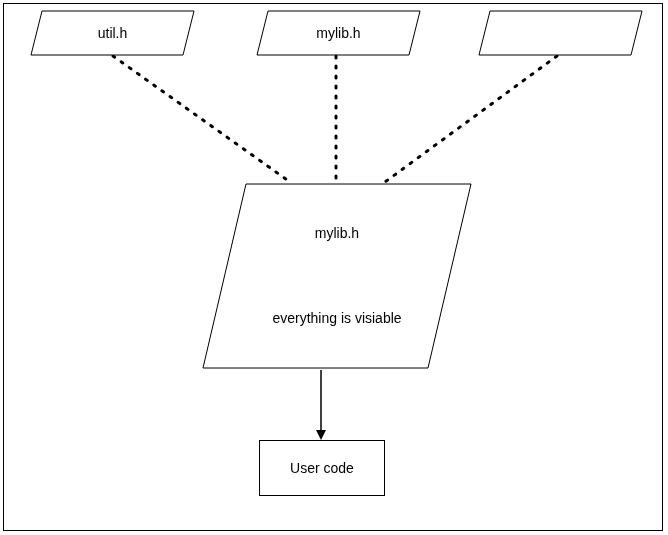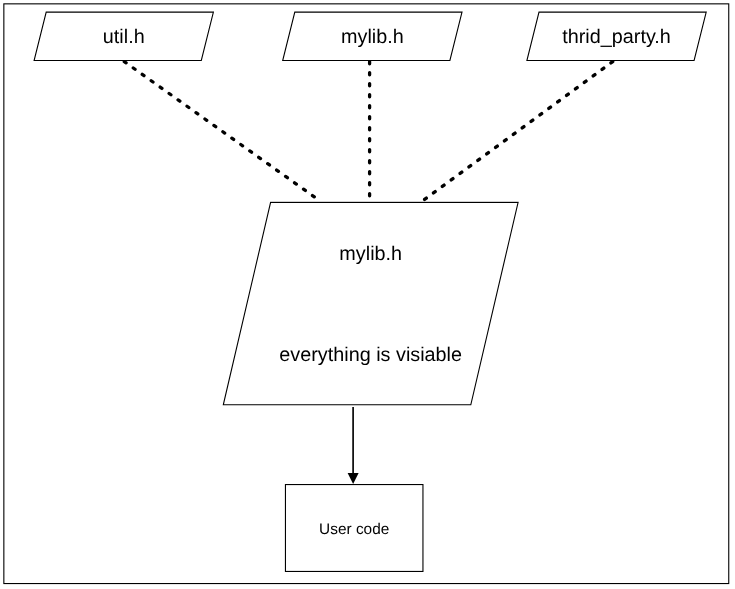--- a/index.html
+++ b/index.html
@@ -28,21 +28,21 @@
     position: absolute;
     left: 0;
     top: 0;
   }
   .parallelogram {
     position: absolute;
     display: flex;
     flex-direction: column;
     align-items: center;
     justify-content: center;
-    font-size: 18px;
+    font-size: 14px;
     color: #000;
     text-align: center;
     line-height: 1.9;
   }
   .parallelogram svg {
     position: absolute;
     left: 0;
     top: 0;
     pointer-events: none;
   }
@@ -90,28 +90,27 @@
     <svg width="165" height="46">
       <polygon points="12,1 164,1 153,45 1,45" fill="#fff" stroke="#000" stroke-width="1"></polygon>
     </svg>
     <span class="label">mylib.h</span>
   </div>
 
   <div class="parallelogram" style="left:478px; top:10px; width:165px; height:46px;">
     <svg width="165" height="46">
       <polygon points="12,1 164,1 153,45 1,45" fill="#fff" stroke="#000" stroke-width="1"></polygon>
     </svg>
-    <span class="label">thrid_party.h</span>
   </div>
 
   <div class="parallelogram" style="left:202px; top:183px; width:270px; height:186px;gap:28px;">
     <svg width="270" height="186">
       <polygon points="44,1 269,1 226,185 1,185" fill="#fff" stroke="#000" stroke-width="1"></polygon>
     </svg>
     <span class="label">mylib.h</span>
     <span class="label" style="margin-top:30px;">everything is visiable</span>
   </div>
 
-  <div class="rect-box" style="left:259px; top:440px; width:126px; height:80px;">
+  <div class="rect-box" style="left:259px; top:440px; width:126px; height:56px;">
     <span>User code</span>
   </div>
 
 </div>
 
 </body></html>

